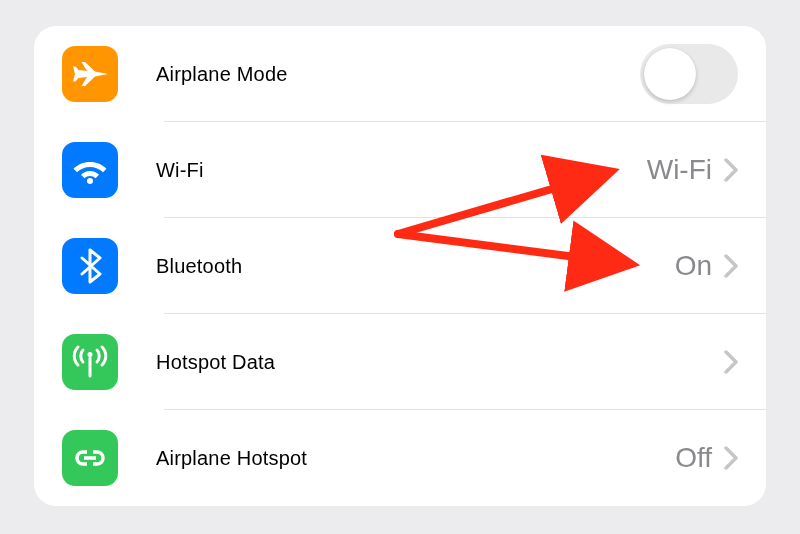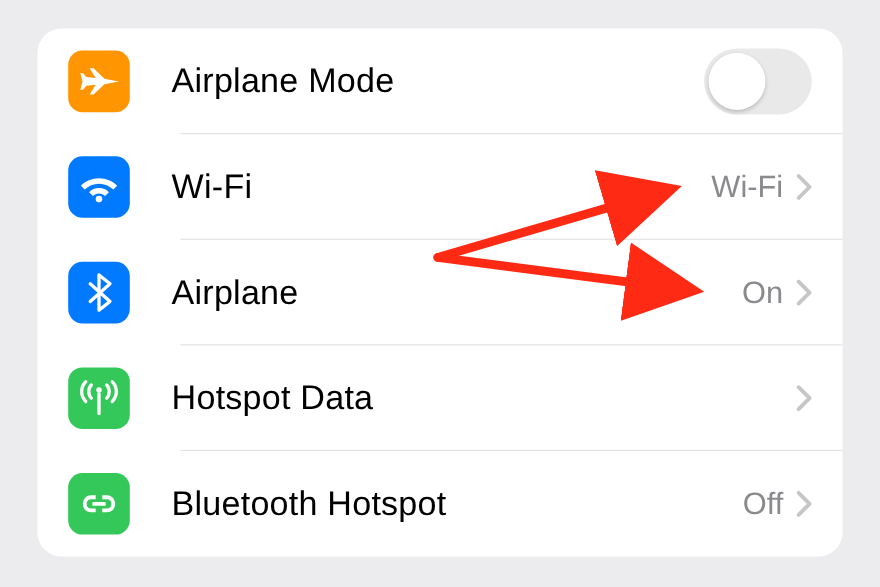--- a/index.html
+++ b/index.html
@@ -43,21 +43,21 @@
       align-items: center;
       justify-content: center;
       flex: none;
       margin-right: 38px;
     }
     .icon-box svg { display: block; }
     .orange { background: #ff9500; }
     .blue   { background: #027aff; }
     .green  { background: #34c759; }
     .label {
-      font-size: 31px;
+      font-size: 20px;
       font-weight: 400;
       color: #000;
       letter-spacing: 0.2px;
       flex: none;
     }
     .spacer { flex: 1; }
     .value {
       font-size: 28px;
       color: #8a8a8e;
       margin-right: 12px;
@@ -131,21 +131,21 @@
     </div>
     <div class="sep"></div>
   </div>
 
   <div class="row">
     <div class="icon-box blue">
       <svg width="40" height="40" viewBox="0 0 40 40">
         <path d="M20 4 L20 36 L30 28 L12 12 M20 4 L30 12 L12 28" fill="none" stroke="#ffffff" stroke-width="3" stroke-linejoin="round" stroke-linecap="round"></path>
       </svg>
     </div>
-    <div class="label">Airplane</div>
+    <div class="label">Bluetooth</div>
     <div class="spacer"></div>
     <div class="value">On</div>
     <div class="chev">
       <svg width="14" height="24" viewBox="0 0 14 24">
           <path d="M2 2 L12 12 L2 22" fill="none" stroke="#c6c6c8" stroke-width="3.5" stroke-linecap="round" stroke-linejoin="round"></path>
         </svg>
     </div>
     <div class="sep"></div>
   </div>
 
@@ -176,21 +176,21 @@
   <div class="row">
     <div class="icon-box green">
       <svg width="40" height="40" viewBox="0 0 40 40">
         <g fill="none" stroke="#ffffff" stroke-width="3.5">
           <path d="M17 14 L13 14 C9.5 14 7 16.5 7 20 C7 23.5 9.5 26 13 26 L17 26"></path>
           <path d="M23 14 L27 14 C30.5 14 33 16.5 33 20 C33 23.5 30.5 26 27 26 L23 26"></path>
           <line x1="14" y1="20" x2="26" y2="20"></line>
         </g>
       </svg>
     </div>
-    <div class="label">Bluetooth Hotspot</div>
+    <div class="label">Airplane Hotspot</div>
     <div class="spacer"></div>
     <div class="value">Off</div>
     <div class="chev">
       <svg width="14" height="24" viewBox="0 0 14 24">
           <path d="M2 2 L12 12 L2 22" fill="none" stroke="#c6c6c8" stroke-width="3.5" stroke-linecap="round" stroke-linejoin="round"></path>
         </svg>
     </div>
   </div>
 
 </div>

